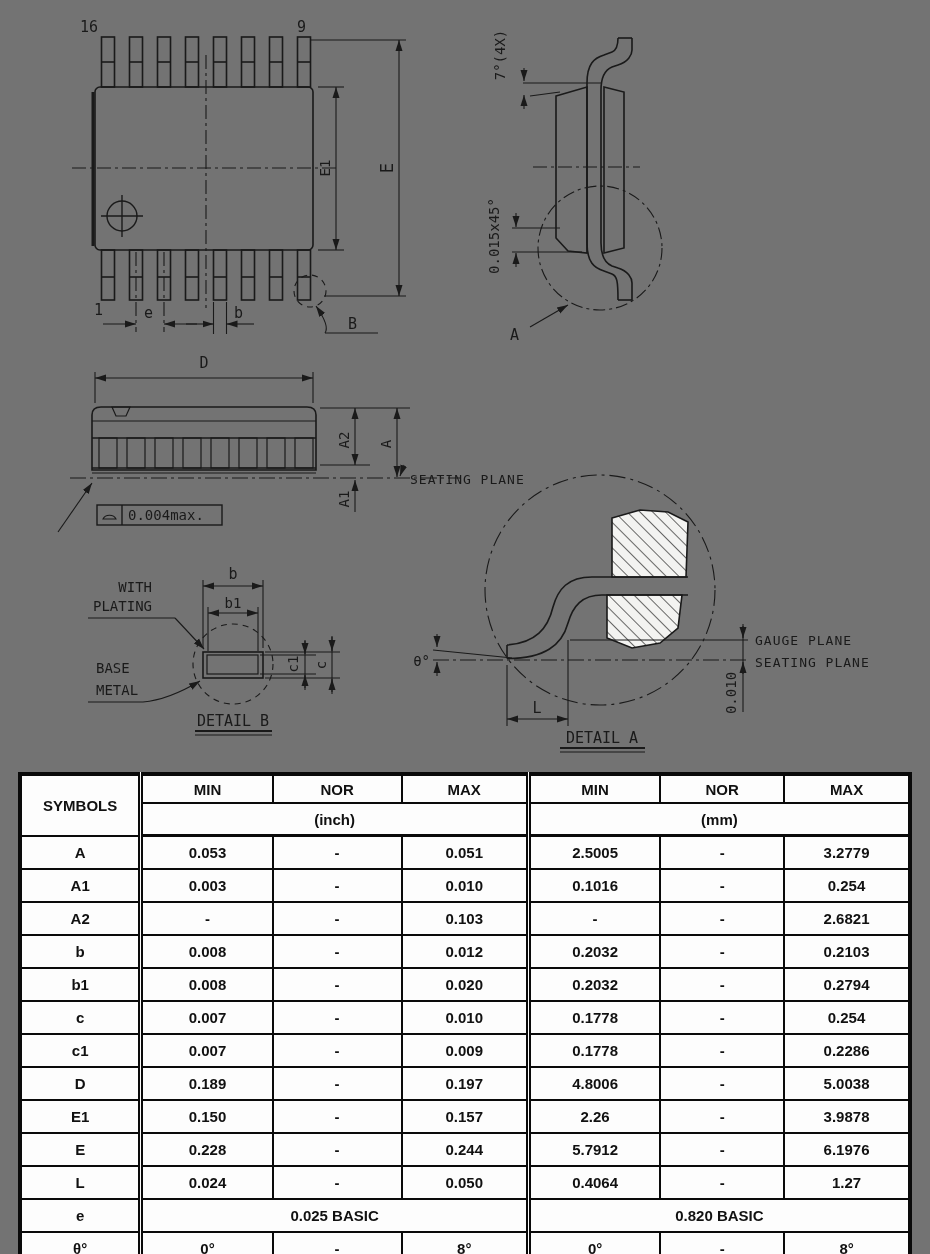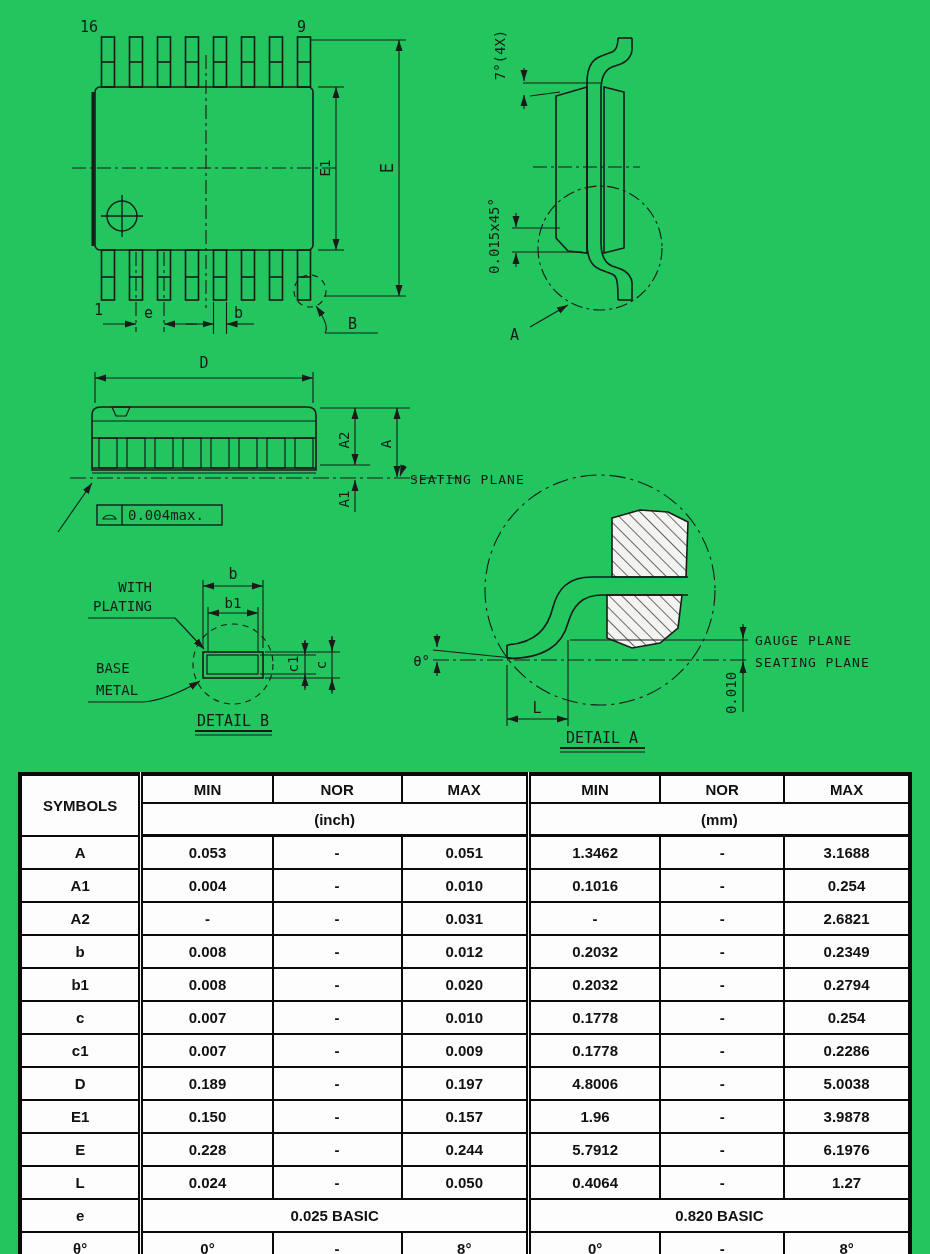--- a/index.html
+++ b/index.html
@@ -1,17 +1,17 @@
 <!DOCTYPE html>
 <html><head>
 <meta charset="utf-8">
 <style>
   html,body{margin:0;padding:0;}
   body{background:#e8e8e6;font-family:"Liberation Sans",sans-serif;}
-  .page{position:relative;width:930px;height:1254px;background:#22c55e;margin:0 auto;overflow:hidden;}
+  .page{position:relative;width:930px;height:1254px;background:#737373;margin:0 auto;overflow:hidden;}
   .drawing-svg{position:absolute;left:0;top:0;}
   svg text{fill:#1a1a1a;font-family:"DejaVu Sans Mono",monospace;}
   .t14{font-size:14px;}
   .t13{font-size:13px;letter-spacing:1px;}
   .t15{font-size:15px;}
   .t17{font-size:17px;}
 
   
   .dim-table{position:absolute;left:18px;top:772px;width:894px;border-collapse:collapse;
              background:#fdfdfd;border:4px solid #0a0a0a;table-layout:fixed;}
@@ -342,50 +342,50 @@
   </tr>
   <tr class="hd2">
     <th colspan="3">(inch)</th>
     <th colspan="3" class="dbl">(mm)</th>
   </tr>
   <tr>
     <td class="symcol">A</td>
     <td>0.053</td>
     <td>-</td>
     <td>0.051</td>
-    <td class="dbl">1.3462</td>
-    <td>-</td>
-    <td>3.1688</td>
+    <td class="dbl">2.5005</td>
+    <td>-</td>
+    <td>3.2779</td>
   </tr>
   <tr>
     <td class="symcol">A1</td>
-    <td>0.004</td>
+    <td>0.003</td>
     <td>-</td>
     <td>0.010</td>
     <td class="dbl">0.1016</td>
     <td>-</td>
     <td>0.254</td>
   </tr>
   <tr>
     <td class="symcol">A2</td>
     <td>-</td>
     <td>-</td>
-    <td>0.031</td>
+    <td>0.103</td>
     <td class="dbl">-</td>
     <td>-</td>
     <td>2.6821</td>
   </tr>
   <tr>
     <td class="symcol">b</td>
     <td>0.008</td>
     <td>-</td>
     <td>0.012</td>
     <td class="dbl">0.2032</td>
     <td>-</td>
-    <td>0.2349</td>
+    <td>0.2103</td>
   </tr>
   <tr>
     <td class="symcol">b1</td>
     <td>0.008</td>
     <td>-</td>
     <td>0.020</td>
     <td class="dbl">0.2032</td>
     <td>-</td>
     <td>0.2794</td>
   </tr>
@@ -414,21 +414,21 @@
     <td>0.197</td>
     <td class="dbl">4.8006</td>
     <td>-</td>
     <td>5.0038</td>
   </tr>
   <tr>
     <td class="symcol">E1</td>
     <td>0.150</td>
     <td>-</td>
     <td>0.157</td>
-    <td class="dbl">1.96</td>
+    <td class="dbl">2.26</td>
     <td>-</td>
     <td>3.9878</td>
   </tr>
   <tr>
     <td class="symcol">E</td>
     <td>0.228</td>
     <td>-</td>
     <td>0.244</td>
     <td class="dbl">5.7912</td>
     <td>-</td>

